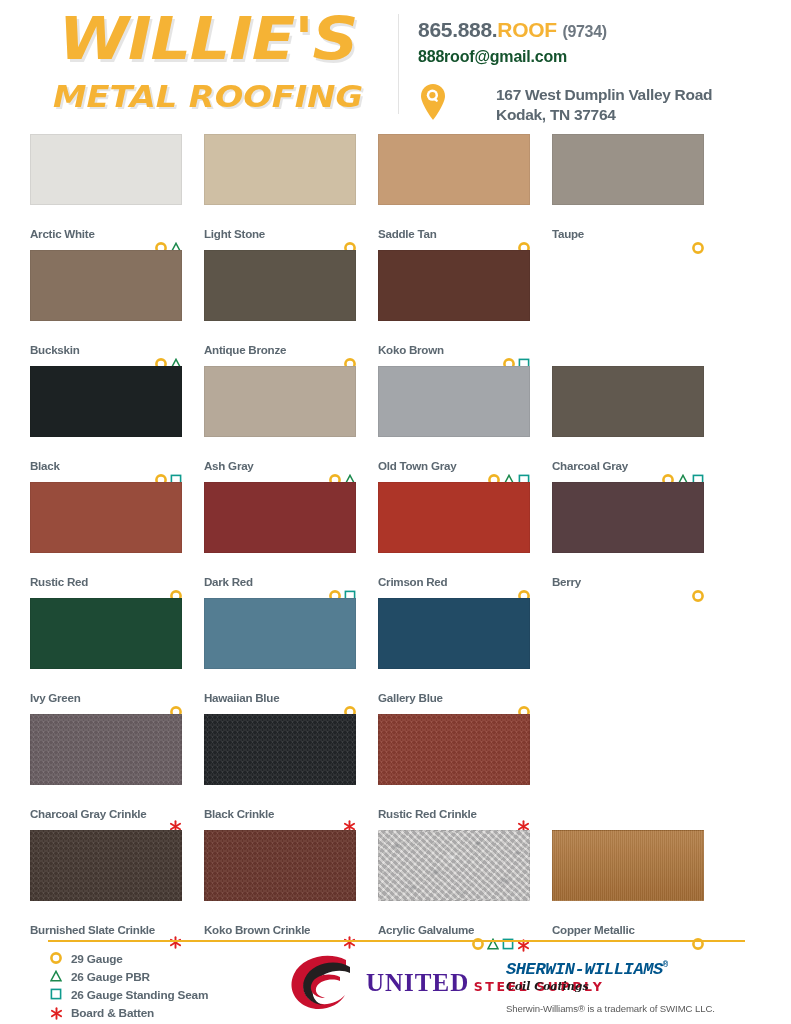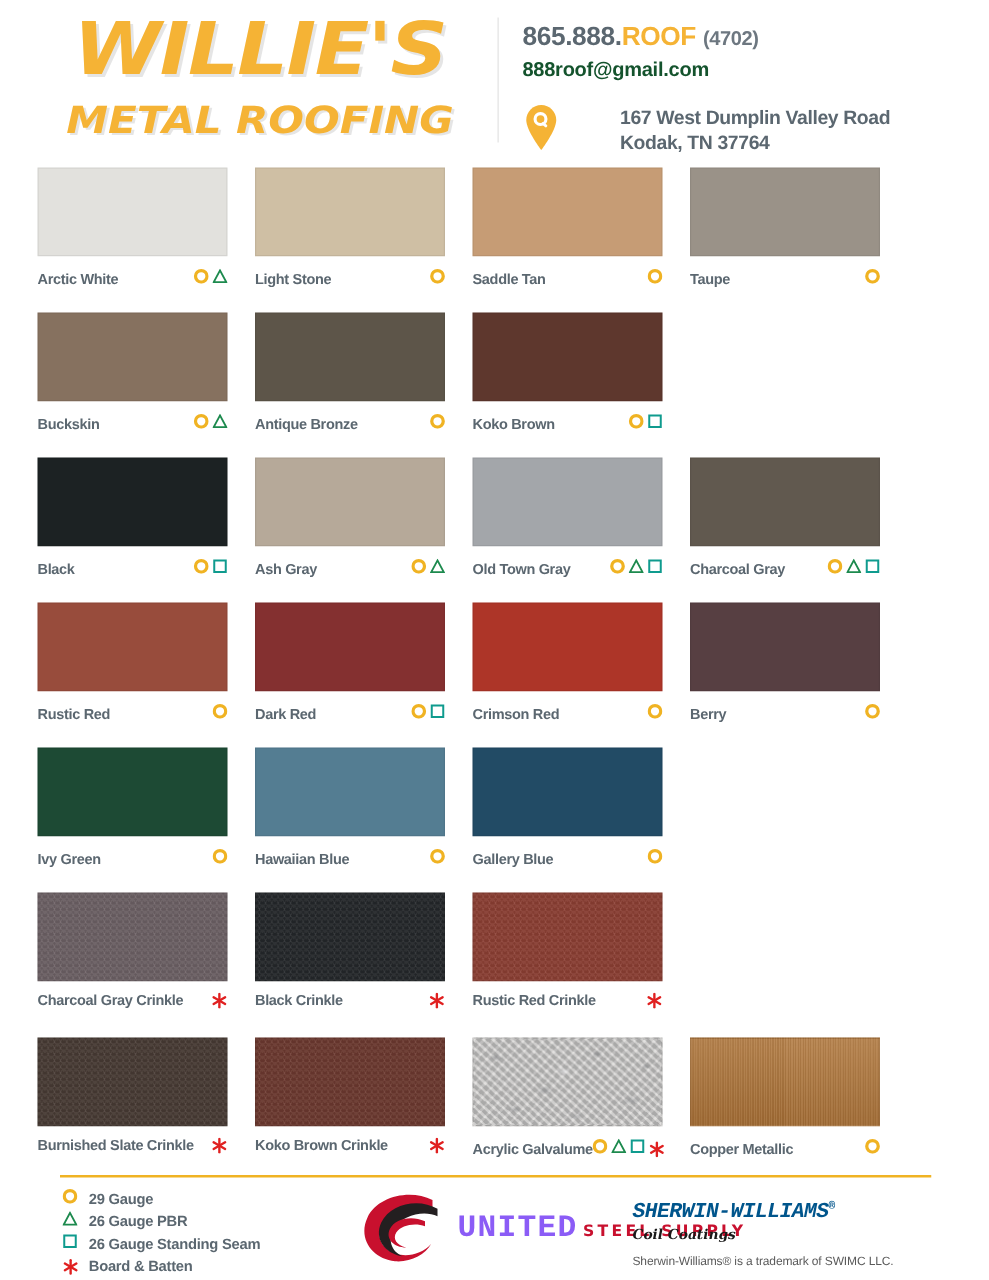--- a/index.html
+++ b/index.html
@@ -69,22 +69,22 @@
   }
   .srow { display: flex; height: 116px; }
   .cell { width: 174px; position: relative; }
   .cell.empty { visibility: hidden; }
   .swatch {
     width: 152px; height: 71px;
     border: 1px solid rgba(0,0,0,0.06);
     background-size: cover;
   }
   .cell-label {
-    display: flex; align-items: center;
-    width: 152px; margin-top: 9px;
+    display: flex; 
+    width: 152px; margin-top: 22px; flex-direction: column;
   }
   .cname {
     font-size: 11.6px; font-weight: 700; color: #5b6770;
     letter-spacing: -0.25px; white-space: nowrap;
   }
   .badges { margin-left: auto; display: flex; align-items: center; gap: 3px; }
 
   
   .b { display: inline-block; }
   .b-tri svg, .b-sq svg, .b-star svg { display: block; }
@@ -101,22 +101,22 @@
   .lico { width: 18px; display: flex; align-items: center; justify-content: flex-start; }
   .ltext {
     font-size: 11.8px; font-weight: 700; color: #5b6770;
     letter-spacing: -0.2px; margin-left: 3px; white-space: nowrap;
   }
 
   .united { position: absolute; left: 288px; top: 16px; display: flex; align-items: center; }
   .united-mark { width: 76px; height: 58px; }
   .united-text { margin-left: 2px; }
   .united-name {
-    font-family: Liberation Mono, monospace;
-    font-size: 25px; font-weight: 700; color: #8b5cf6;
+    font-family: Liberation Serif, serif;
+    font-size: 25px; font-weight: 700; color: #4c1d95;
     letter-spacing: 1px; line-height: 26px;
   }
   .united-sub {
     font-family: "DejaVu Sans", sans-serif;
     font-size: 12.5px; font-weight: 700; color: #c8102e;
     letter-spacing: 2.6px; line-height: 15px; margin-top: 1px;
   }
 
   .sw { position: absolute; left: 506px; top: 18px; }
   .sw-name {
@@ -145,21 +145,21 @@
     <div class="logo-block">
       <div class="logo-line1">WILLIE'S</div>
       <div class="logo-line2">METAL ROOFING</div>
     </div>
 
     <div class="hdr-divider"></div>
 
     <div class="contact">
       <div class="phone">
         <span>865.888.</span><span class="roof">ROOF</span>
-        <span class="ext">(4702)</span>
+        <span class="ext">(9734)</span>
       </div>
       <div class="email">888roof@gmail.com</div>
       <div class="addr-row">
         <span class="pin-icon">
           <svg viewBox="0 0 30 38" width="30" height="38">
             <path d="M15 1 C8.4 1 3 6.4 3 13 C3 21.5 15 37 15 37 C15 37 27 21.5 27 13 C27 6.4 21.6 1 15 1 Z" fill="#f5b335"></path>
             <circle cx="14.4" cy="12.2" r="5.6" fill="#ffffff"></circle>
             <circle cx="14.4" cy="12.2" r="3.1" fill="#f5b335"></circle>
             <rect x="16.3" y="14.2" width="5.2" height="2.3" rx="1.1" fill="#ffffff" transform="rotate(40 16.3 14.2)"></rect>
           </svg>

